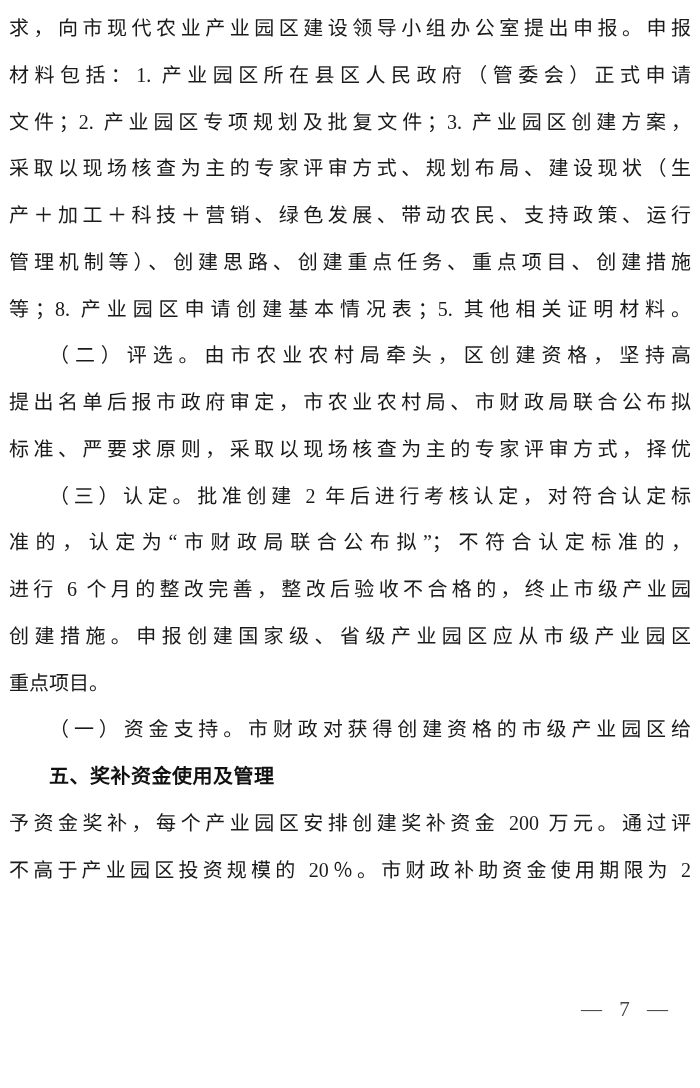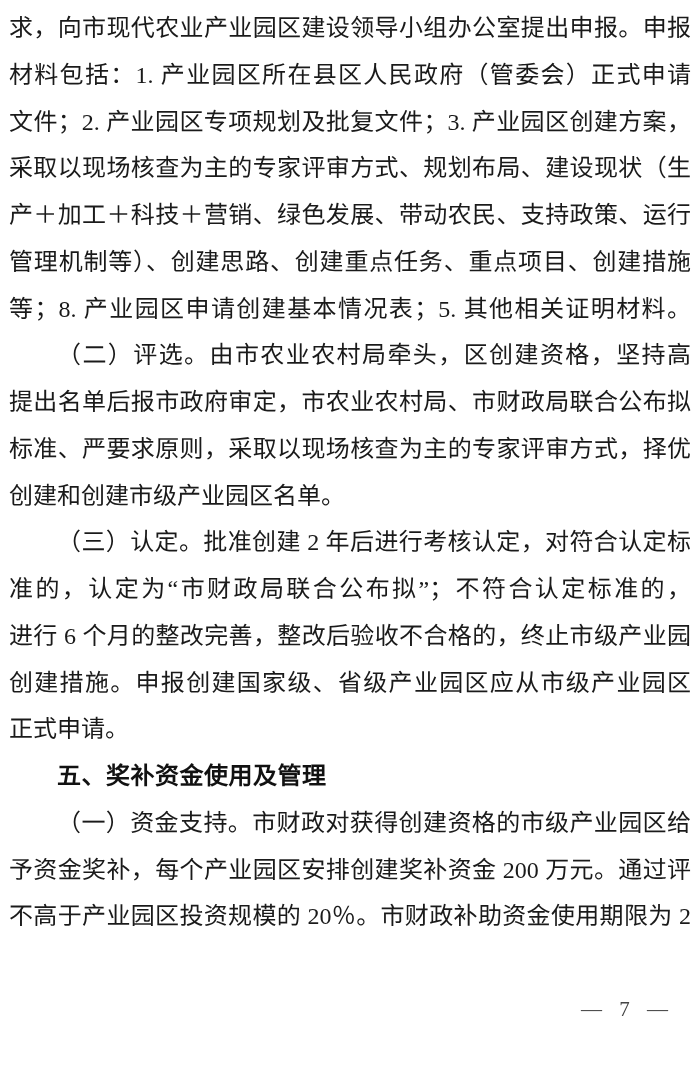--- a/index.html
+++ b/index.html
@@ -18,21 +18,21 @@
   .text-block {
     position: absolute;
     left: 9px;
     top: 5px;
     width: 682px;
   }
   .line {
     display: block;
     height: 46.75px;
     line-height: 46.75px;
-    font-size: 24px;
+    font-size: 20px;
     color: #1a1a1a;
     font-family: "Liberation Serif", serif;
     text-align: justify;
     text-align-last: left;
     white-space: normal;
     overflow: visible;
   }
   .line.justify {
     text-align-last: justify;
   }
@@ -65,25 +65,24 @@
       <div class="line justify">求，向市现代农业产业园区建设领导小组办公室提出申报。申报</div>
       <div class="line justify">材料包括：1. 产业园区所在县区人民政府（管委会）正式申请</div>
       <div class="line justify">文件；2. 产业园区专项规划及批复文件；3. 产业园区创建方案，</div>
       <div class="line justify">采取以现场核查为主的专家评审方式、规划布局、建设现状（生</div>
       <div class="line justify">产＋加工＋科技＋营销、绿色发展、带动农民、支持政策、运行</div>
       <div class="line justify">管理机制等）、创建思路、创建重点任务、重点项目、创建措施</div>
       <div class="line justify">等；8. 产业园区申请创建基本情况表；5. 其他相关证明材料。</div>
       <div class="line justify indent">（二）评选。由市农业农村局牵头，区创建资格，坚持高</div>
       <div class="line justify">提出名单后报市政府审定，市农业农村局、市财政局联合公布拟</div>
       <div class="line justify">标准、严要求原则，采取以现场核查为主的专家评审方式，择优</div>
-      <div class="line">创建和创建市级产业园区名单。</div>
       <div class="line justify indent">（三）认定。批准创建 2 年后进行考核认定，对符合认定标</div>
       <div class="line justify">准的，认定为“市财政局联合公布拟”；不符合认定标准的，</div>
       <div class="line justify">进行 6 个月的整改完善，整改后验收不合格的，终止市级产业园</div>
       <div class="line justify">创建措施。申报创建国家级、省级产业园区应从市级产业园区</div>
-      <div class="line">正式申请。</div>
+      <div class="line">重点项目。</div>
+      <div class="line justify indent">（一）资金支持。市财政对获得创建资格的市级产业园区给</div>
       <div class="line indent heading">五、奖补资金使用及管理</div>
-      <div class="line justify indent">（一）资金支持。市财政对获得创建资格的市级产业园区给</div>
       <div class="line justify">予资金奖补，每个产业园区安排创建奖补资金 200 万元。通过评</div>
       <div class="line justify">不高于产业园区投资规模的 20％。市财政补助资金使用期限为 2</div>
     </div>
   <div class="page-number">— 7 —</div>
 </div>
 
 </body></html>

